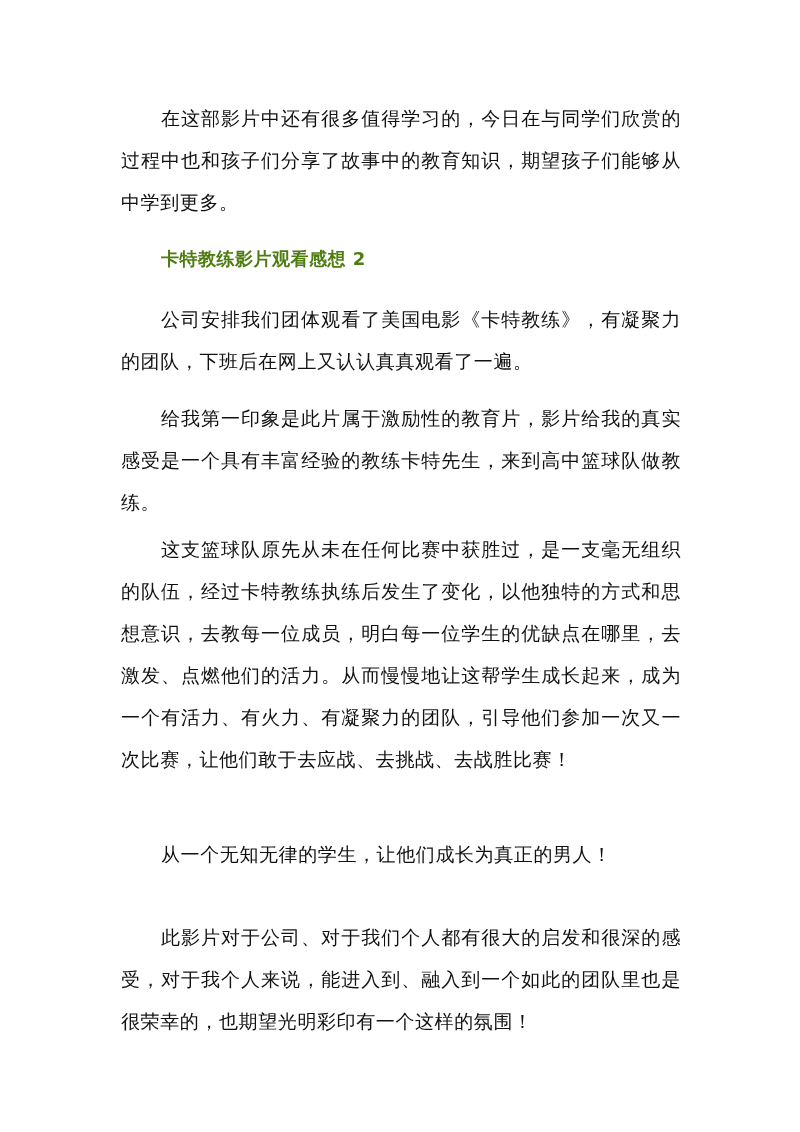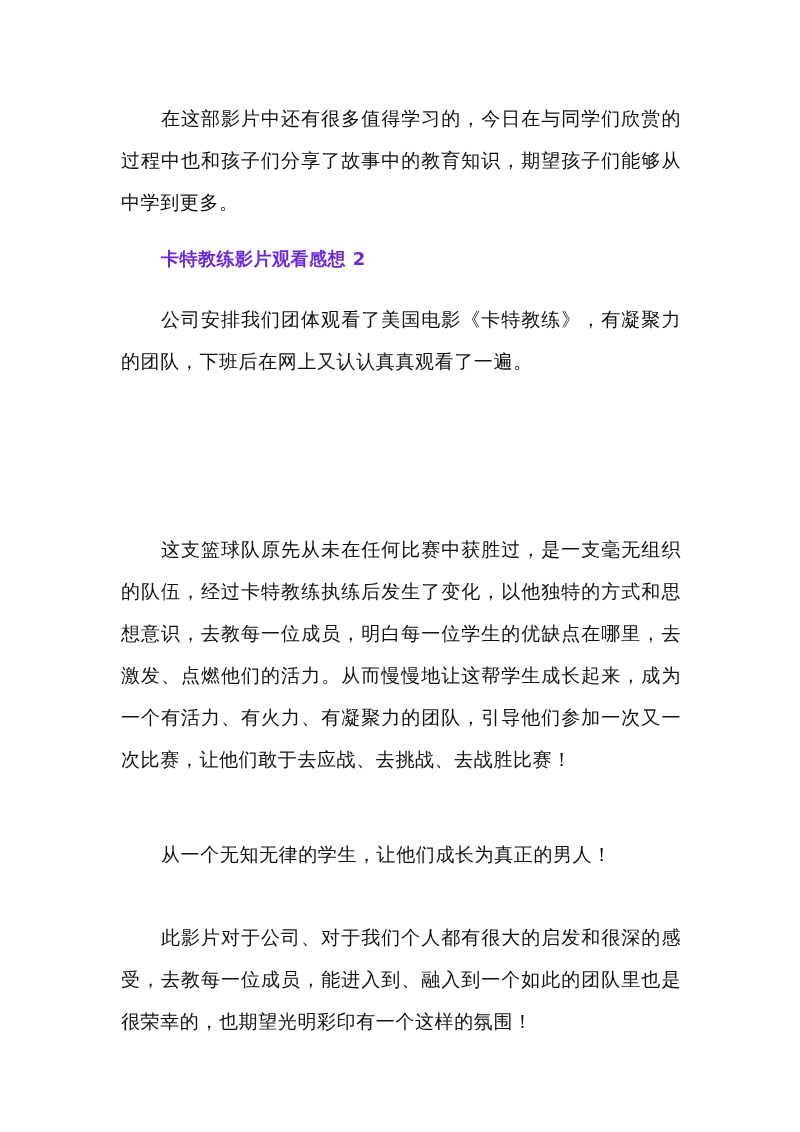--- a/index.html
+++ b/index.html
@@ -45,24 +45,25 @@
       margin: 0;
     }
   </style>
 </head>
 <body>
 
 <div class="page">
 
   <p class="para" style="top: 97px;">在这部影片中还有很多值得学习的，今日在与同学们欣赏的过程中也和孩子们分享了故事中的教育知识，期望孩子们能够从中学到更多。</p>
 
-  <h2 class="heading" style="color:#6d28d9;">卡特教练影片观看感想 2</h2>
+  <h2 class="heading" style="color:#4d7c0f;">卡特教练影片观看感想 2</h2>
 
   <p class="para" style="top: 298px;">公司安排我们团体观看了美国电影《卡特教练》，有凝聚力的团队，下班后在网上又认认真真观看了一遍。</p>
 
+  <p class="para" style="top: 397px;">给我第一印象是此片属于激励性的教育片，影片给我的真实感受是一个具有丰富经验的教练卡特先生，来到高中篮球队做教练。</p>
 
   <p class="para" style="top: 528px;">这支篮球队原先从未在任何比赛中获胜过，是一支毫无组织的队伍，经过卡特教练执练后发生了变化，以他独特的方式和思想意识，去教每一位成员，明白每一位学生的优缺点在哪里，去激发、点燃他们的活力。从而慢慢地让这帮学生成长起来，成为一个有活力、有火力、有凝聚力的团队，引导他们参加一次又一次比赛，让他们敢于去应战、去挑战、去战胜比赛！</p>
 
   <p class="para" style="top: 835px; font-family: Liberation Mono, monospace;">从一个无知无律的学生，让他们成长为真正的男人！</p>
 
-  <p class="para" style="top: 916px;">此影片对于公司、对于我们个人都有很大的启发和很深的感受，去教每一位成员，能进入到、融入到一个如此的团队里也是很荣幸的，也期望光明彩印有一个这样的氛围！</p>
+  <p class="para" style="top: 916px;">此影片对于公司、对于我们个人都有很大的启发和很深的感受，对于我个人来说，能进入到、融入到一个如此的团队里也是很荣幸的，也期望光明彩印有一个这样的氛围！</p>
 
 </div>
 
 </body></html>

